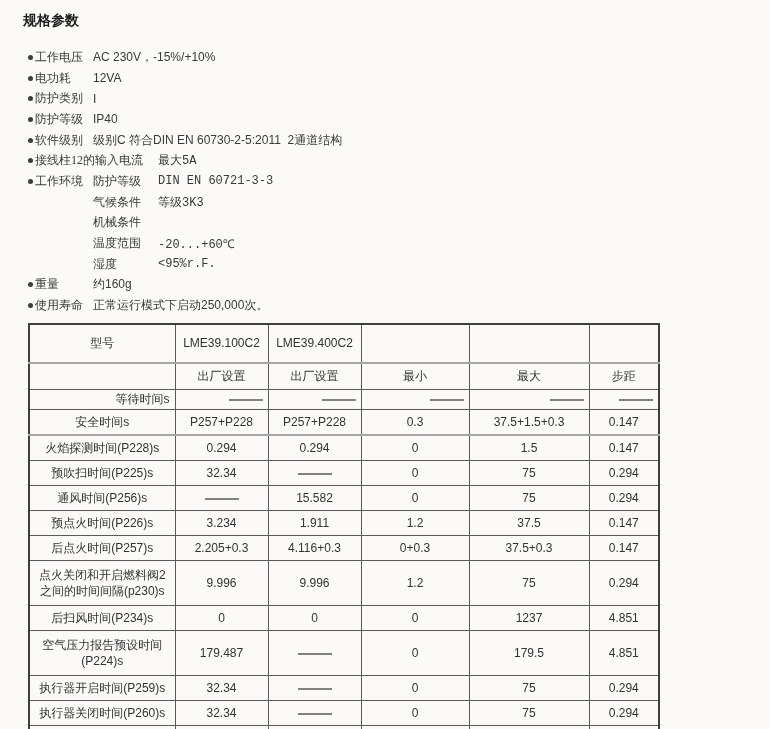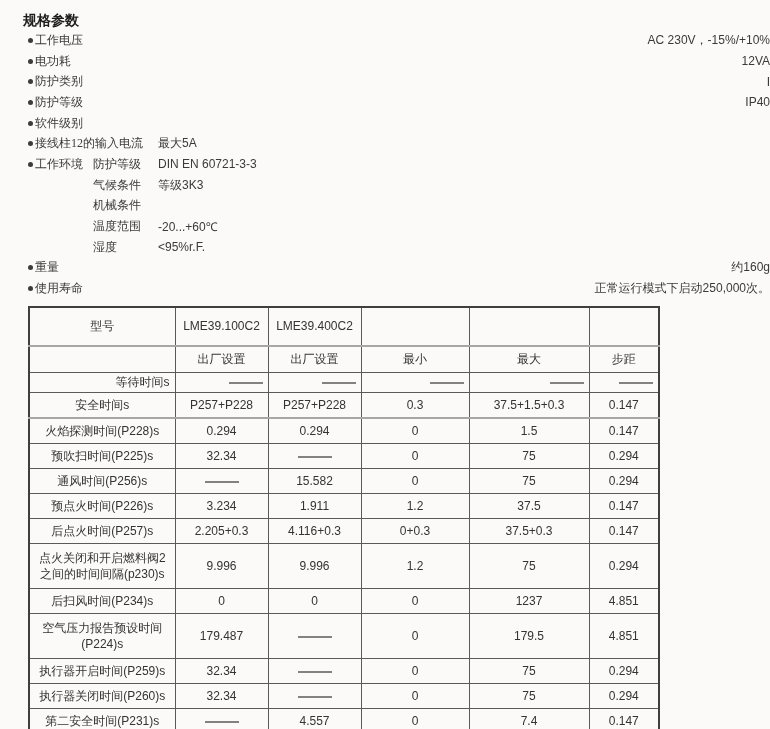--- a/index.html
+++ b/index.html
@@ -6,40 +6,40 @@
   body {
     width:770px; height:729px; overflow:hidden;
     background:#fbfaf8;
     font-family:"Liberation Sans", sans-serif;
     color:#3a3a3a;
     -webkit-font-smoothing:antialiased;
   }
   .page { padding:12px 0 0 23px; }
   .title {
     font-size:14px; font-weight:bold; color:#1d1d1d;
-    margin:0 0 0 0;
+    margin:0 0 17px 0;
   }
   
   .spec-line {
     display:grid;
     grid-template-columns:12px 58px 65px auto;
     min-height:20.7px;
     align-items:center;
     font-size:12px;
   }
   .spec-line span { white-space:pre-wrap; }
   .bullet-icon {
     grid-column:1; width:5px; height:5px; border-radius:50%;
     background:#3c3c3c; justify-self:start; margin-left:5px;
   }
   .bullet-none { grid-column:1; }
   .c2 { grid-column:2; }
   .c3 { grid-column:3; }
-  .c4 { grid-column:4; }
-  .c34 { grid-column:3 / 5;text-align:right; }
+  .c4 { grid-column:4;font-family:Liberation Mono, monospace; }
+  .c34 { grid-column:3 / 5; }
   .c23 { grid-column:2 / 4;font-family:Liberation Serif, serif; }
   
   table {
     border-collapse:collapse; table-layout:fixed;
     width:631px; margin:7px 0 0 5px;
     font-size:12px; color:#333;
     border:2px solid #3f3f3f;
   }
   td {
     border:1px solid #5a5a5a;
@@ -80,20 +80,21 @@
         <span class="c34">I</span>
       </div>
       <div class="spec-line">
         <span class="bullet-icon"></span>
         <span class="c2">防护等级</span>
         <span class="c34">IP40</span>
       </div>
       <div class="spec-line">
         <span class="bullet-icon"></span>
         <span class="c2">软件级别</span>
+        <span class="c34">级别C 符合DIN EN 60730-2-5:2011  2通道结构</span>
       </div>
       <div class="spec-line">
         <span class="bullet-icon"></span>
         <span class="c23">接线柱12的输入电流</span>
         <span class="c4">最大5A</span>
       </div>
       <div class="spec-line">
         <span class="bullet-icon"></span>
         <span class="c2">工作环境</span>
         <span class="c3">防护等级</span>

